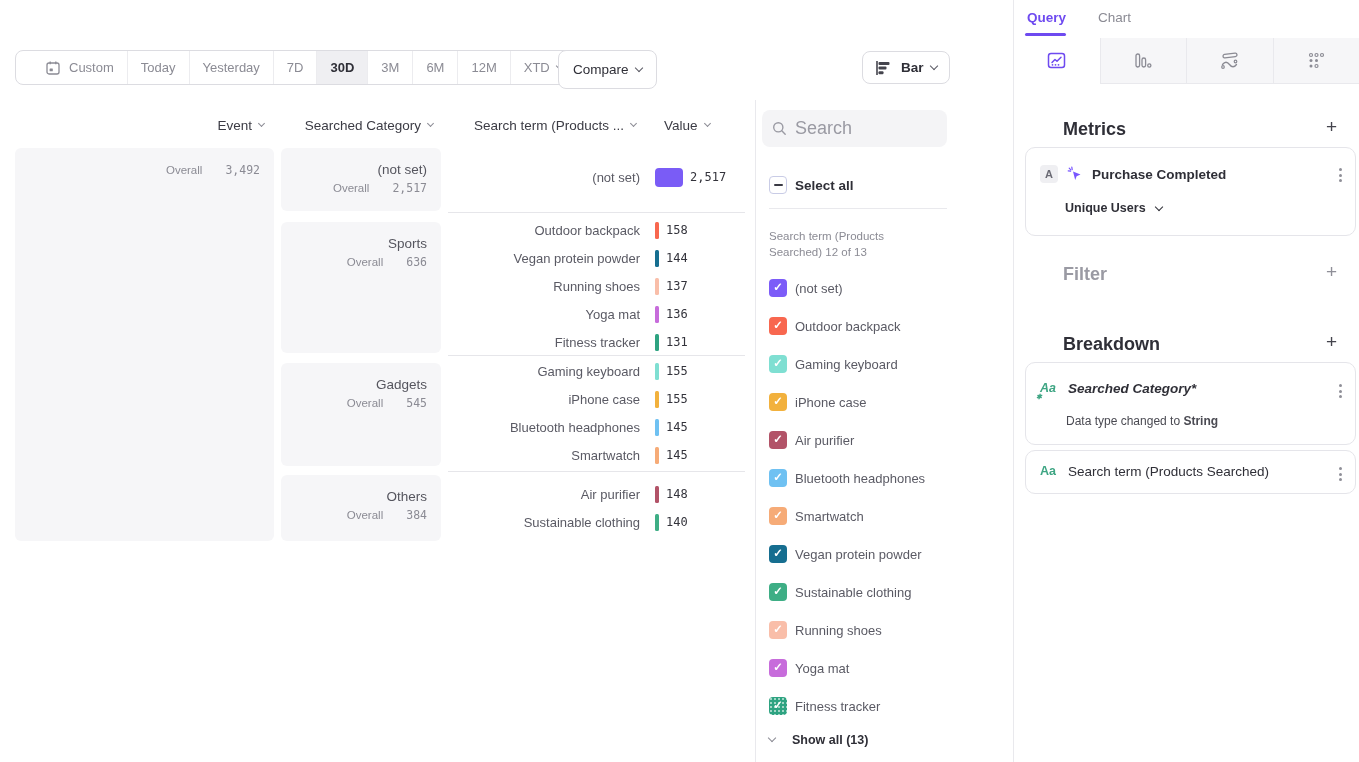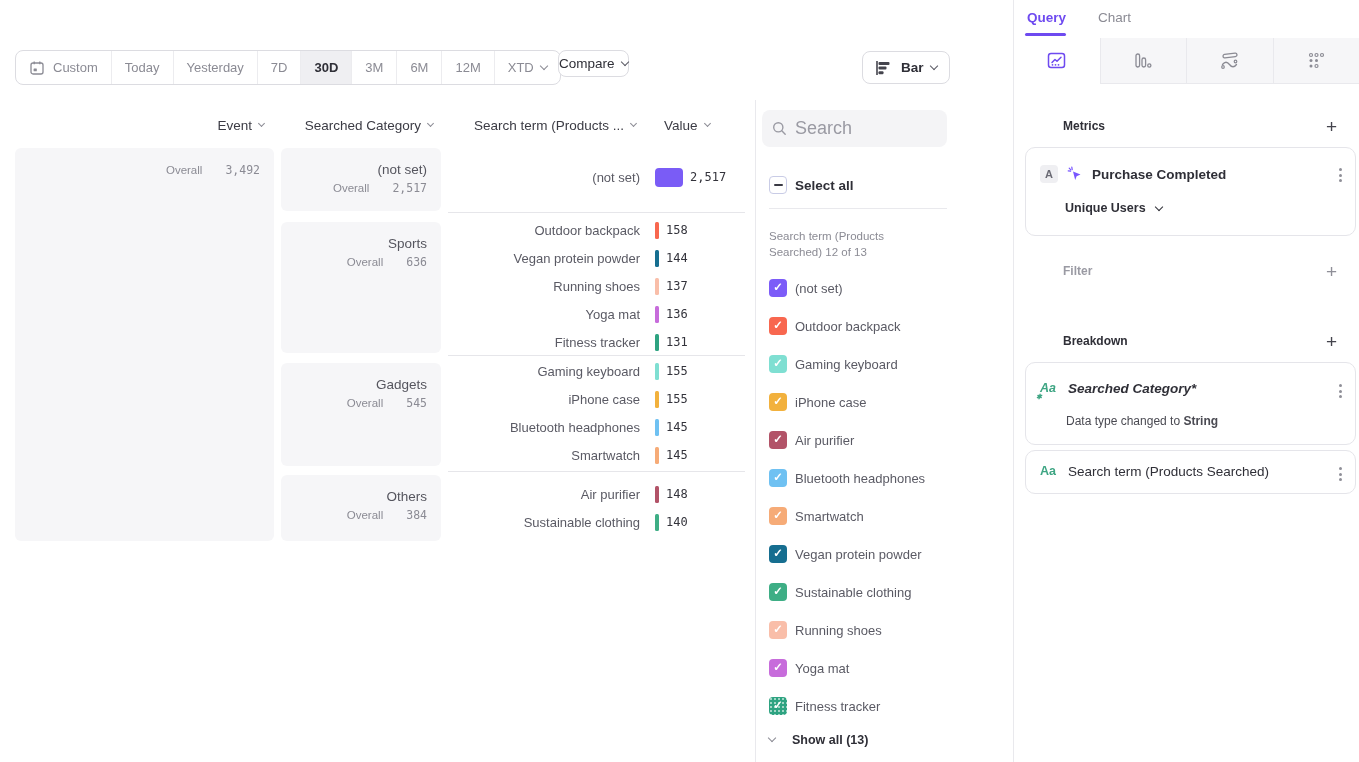--- a/index.html
+++ b/index.html
@@ -8,26 +8,26 @@
   .abs { position:absolute; }
   .mono { font-family:"DejaVu Sans Mono", monospace; }
   .chev { display:inline-block; width:6px; height:6px;
     border-right:1.6px solid currentColor; border-bottom:1.6px solid currentColor;
     transform:rotate(45deg); margin-left:7px; position:relative; top:-2px; }
   .kebab { display:flex; flex-direction:column; gap:2.5px; align-items:center; cursor:pointer; }
   .kebab i { width:3px; height:3px; border-radius:50%; background:#8f8f98; }
 
   
   .date-group { left:15px; top:50px; height:35px; display:flex; align-items:stretch;
-    border:1px solid #DCDCE1; border-radius:8px; background:#fff; }
+    border:1px solid #DCDCE1; border-radius:8px; background:#fff;padding-left:16px; }
   .dseg { display:flex; align-items:center; padding:0 13px; font-size:13px; color:#8b8b94;
     border-left:1px solid #ECECEF; cursor:pointer; white-space:nowrap; }
   .dseg:first-child { border-left:none; border-radius:8px 0 0 8px; }
   .dseg.sel { background:#EFEFF2; color:#2f2f37; font-weight:700; }
-  .btn { height:27px; display:flex; align-items:center; padding:0 0; font-size:13.5px;
+  .btn { height:39px; display:flex; align-items:center; padding:0 14px; font-size:13.5px;
     color:#2f2f37; font-weight:500; border:1px solid #DCDCE1; border-radius:8px;
     background:#fff; cursor:pointer; }
   .btn .chev { color:#5a5a64; }
 
   
   .th { top:116px; height:18px; display:flex; align-items:center; font-size:13.5px;
     color:#3b3b44; font-weight:500; cursor:pointer; }
   .th .chev { color:#8b8b94; width:5px; height:5px; }
   .cell { background:#F6F6F8; border-radius:6px; text-align:right; padding:13px 14px 0 10px; cursor:pointer; }
   .cell .t { font-size:13.5px; color:#55555e; line-height:18px; }
@@ -64,21 +64,21 @@
 
   
   .sidebar { left:1013px; top:0; width:346px; height:762px; border-left:1px solid #E9E9ED; background:#fff; }
   .sb-tab { font-size:13.5px; font-weight:700; cursor:pointer; }
   .underline { left:11px; top:33px; width:41px; height:3px; border-radius:2px; }
   .strip { left:0; top:38px; width:345px; height:46px; display:flex; }
   .stab { flex:1; display:flex; align-items:center; justify-content:center;
     background:#F6F6F8; border-bottom:1px solid #E9E9ED; border-left:1px solid #E9E9ED; cursor:pointer; }
   .stab:first-child { border-left:none; }
   .stab.active { background:#fff; border-bottom:1px solid transparent; }
-  .sec-head { font-size:12px; font-weight:700; color:#2f2f37;padding-left:24px; }
+  .sec-head { font-size:18px; font-weight:700; color:#2f2f37;padding-left:24px; }
   .sec-head.dim { color:#9a9aa3; font-weight:600; }
   .plus { font-size:19px; font-weight:400; color:#44444d; cursor:pointer; line-height:1; }
   .card { left:11px; width:331px; background:#fff; border:1px solid #E5E5EA; border-radius:10px; cursor:pointer; }
   .badgeA { width:18px; height:18px; border-radius:4px; background:#EFEFF2; color:#6a6a74;
     font-size:11px; font-weight:700; display:flex; align-items:center; justify-content:center; }
   .aa { font-size:12.5px; font-weight:700; color:#3EA583; position:relative; line-height:1; }
   .aa.star::after { content:"✱"; position:absolute; left:-4px; bottom:-5px; font-size:7px; color:#3EA583; }
   .aa.ital { font-style:italic; }
   .mname { font-size:13.5px; font-weight:600; color:#2f2f37; }
   .magg { font-size:12.5px; font-weight:600; color:#2f2f37; cursor:pointer; }

